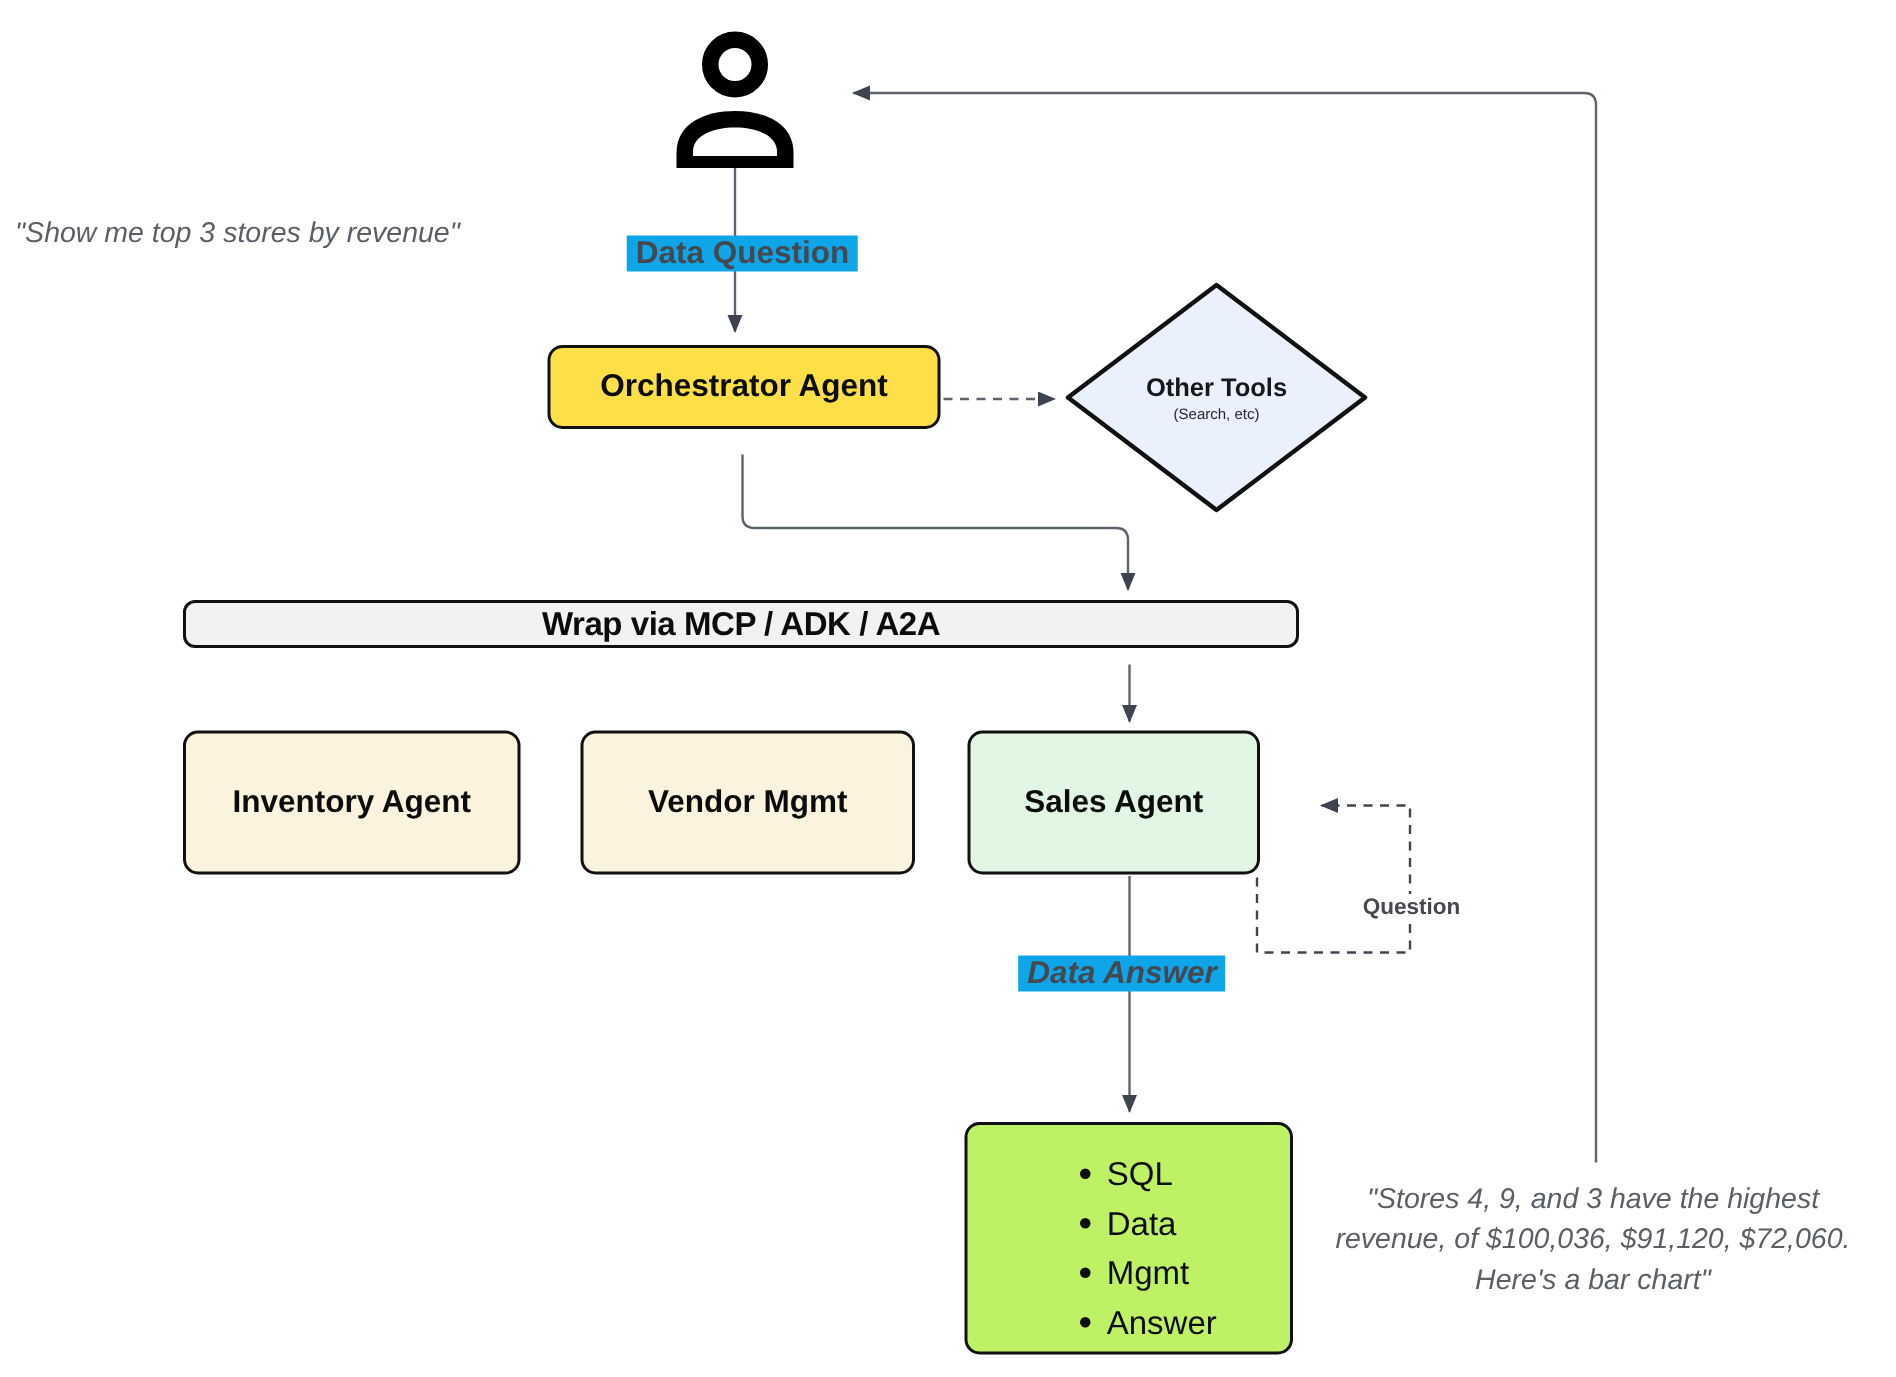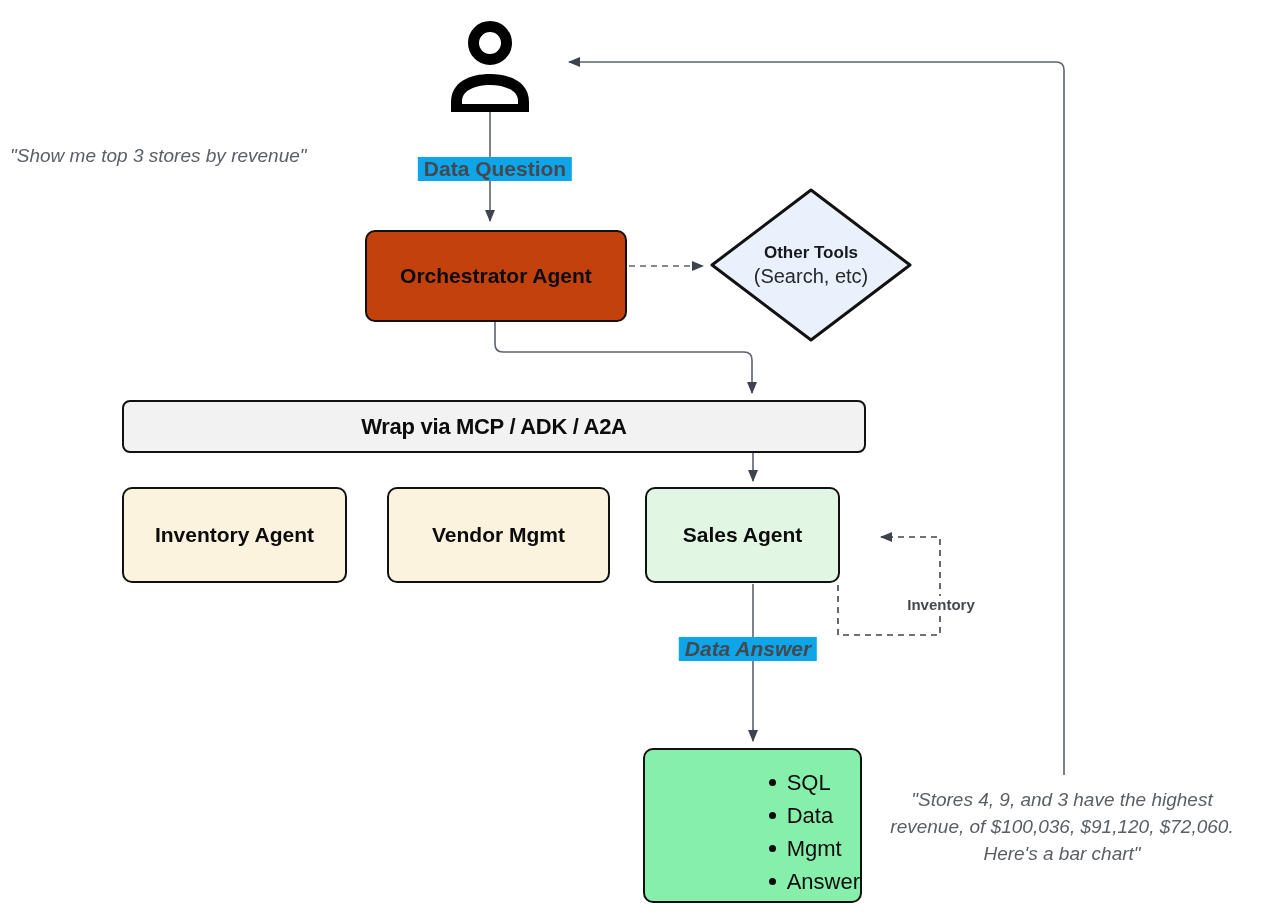--- a/index.html
+++ b/index.html
@@ -17,36 +17,36 @@
     position: absolute;
     border: 2.5px solid #111111;
     border-radius: 10px;
     display: flex;
     align-items: center;
     justify-content: center;
     font-weight: bold;
     font-size: 21px;
     color: #0c0c0c;
   }
-  .node-orchestrator { left: 365px; top: 230px; width: 262px; height: 92px; background: #c2410c; }
-  .node-wrap        { left: 122px; top: 400px; width: 744px; height: 53px; background: #f2f2f2; border-radius: 8px; font-size: 22px; letter-spacing: -0.3px; }
+  .node-orchestrator { left: 365px; top: 230px; width: 262px; height: 56px; background: #fde047; }
+  .node-wrap        { left: 122px; top: 400px; width: 744px; height: 32px; background: #f2f2f2; border-radius: 8px; font-size: 22px; letter-spacing: -0.3px; }
   .node-inventory   { left: 122px; top: 487px; width: 225px; height: 96px; background: #fbf3dd; }
   .node-vendor      { left: 387px; top: 487px; width: 223px; height: 96px; background: #fbf3dd; }
   .node-sales       { left: 645px; top: 487px; width: 195px; height: 96px; background: #e2f6e4; }
-  .node-output      { left: 643px; top: 748px; width: 219px; height: 155px; background: #86efac; align-items: flex-start; justify-content: flex-end; }
+  .node-output      { left: 643px; top: 748px; width: 219px; height: 155px; background: #bef264; align-items: flex-start; justify-content: center; }
 
   .output-list { list-style: none; padding: 16px 0 0 26px; }
   .output-list li { font-weight: normal; font-size: 22px; color: #0c0c0c; line-height: 33px; display: flex; align-items: center; }
   .output-list li::before { content: ""; width: 7px; height: 7px; border-radius: 50%; background: #0c0c0c; margin-right: 11px; flex: 0 0 auto; }
 
   .diamond-wrap { position: absolute; left: 700px; top: 180px; width: 222px; height: 170px; }
   .diamond-text { position: absolute; left: 0; top: 0; width: 100%; height: 100%;
     display: flex; flex-direction: column; align-items: center; justify-content: center; }
   .diamond-title { font-weight: bold; font-size: 17px; color: #16181c; }
-  .diamond-sub { font-size: 20px; color: #26282c; margin-top: 2px; }
+  .diamond-sub { font-size: 10px; color: #26282c; margin-top: 2px; }
 
   .flow-label {
     position: absolute;
     transform: translateX(-50%);
     background: #0ea5e9;
     padding: 0 6px;
     font-weight: bold;
     font-size: 21px;
     color: #45494f;
     white-space: nowrap;
@@ -110,21 +110,21 @@
 
   <div class="quote quote-left">"Show me top 3 stores by revenue"</div>
   <div class="quote quote-right">
     <div>"Stores 4, 9, and 3 have the highest</div>
     <div>revenue, of $100,036, $91,120, $72,060.</div>
     <div>Here's a bar chart"</div>
   </div>
 
   <div class="flow-label label-data-question">Data Question</div>
   <div class="flow-label label-data-answer">Data Answer</div>
-  <div class="label-reasoning">Inventory</div>
+  <div class="label-reasoning">Question</div>
 
   <div class="node node-orchestrator">
     <span>Orchestrator Agent</span>
   </div>
 
   <div class="diamond-wrap">
     <div class="diamond-text">
       <div class="diamond-title">Other Tools</div>
       <div class="diamond-sub">(Search, etc)</div>
     </div>

